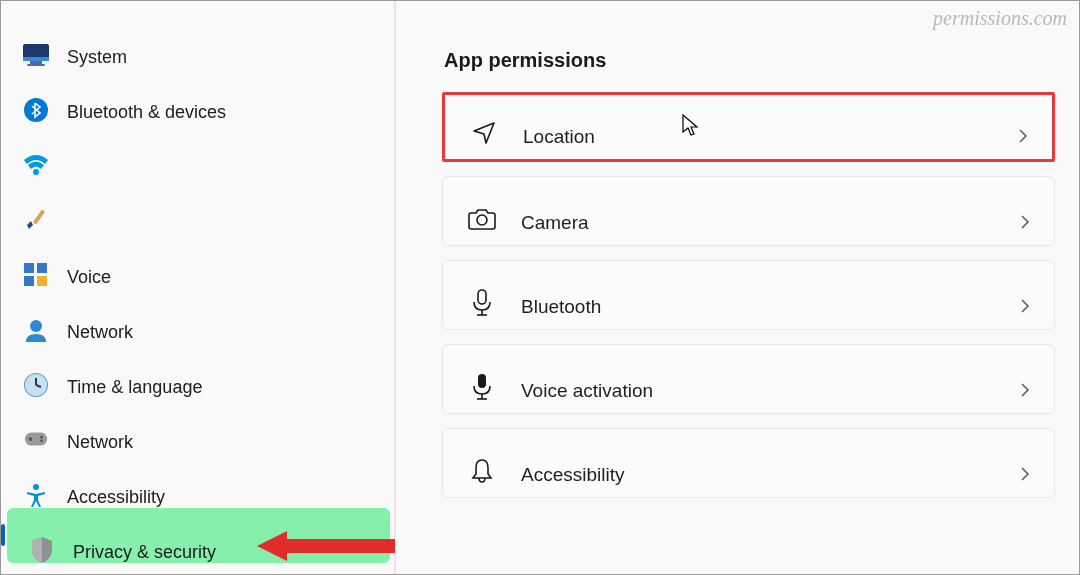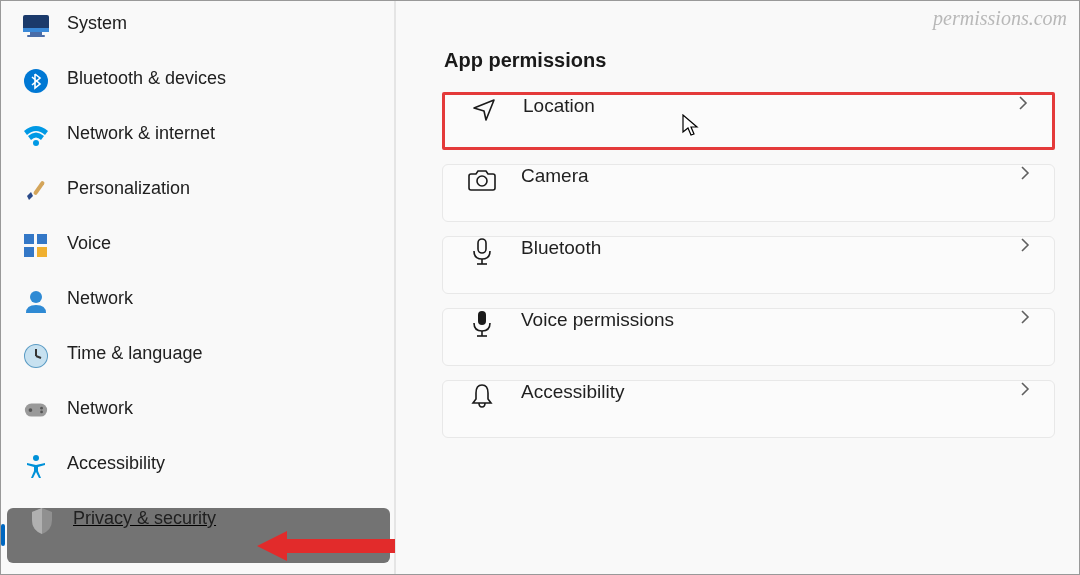--- a/index.html
+++ b/index.html
@@ -19,31 +19,30 @@
       background: #f9f9f9;
     }
     .sidebar {
       width: 395px;
       padding: 12px 0 0 0;
       background: #f9f9f9;
       position: relative;
     }
     .sidebar-item {
       display: flex;
-      align-items: flex-start;
+      align-items: flex-end;
       height: 55px;
       padding: 0 0 0 22px;
       cursor: pointer;
       border-radius: 6px;
       position: relative;
     }
     .sidebar-item.selected {
-      background: #737373;
+      background: #86efac;
       margin: 0 6px 0 6px;
-      text-decoration: underline;
     }
     .sidebar-item.selected::before {
       content: "";
       position: absolute;
       left: -6px;
       top: 16px;
       width: 4px;
       height: 22px;
       background: #0067c0;
       border-radius: 3px;
@@ -77,27 +76,27 @@
       margin-top: 36px;
     }
     .section-title {
       font-size: 20px;
       font-weight: 600;
       color: #1a1a1a;
       margin: 8px 0 20px 2px;
     }
     .perm-item {
       display: flex;
-      align-items: flex-start;
-      height: 58px;
+      align-items: flex-end;
+      height: 70px;
       background: #fbfbfb;
       border: 1px solid #e8e8e8;
       border-radius: 6px;
       margin-bottom: 14px;
-      padding: 0 24px;
+      padding: 11px 24px;
       cursor: pointer;
     }
     .perm-item.highlighted {
       border: 3px solid #e43a3a;
       border-radius: 2px;
     }
     .perm-icon {
       width: 30px;
       height: 30px;
       margin-right: 24px;
@@ -165,31 +164,29 @@
     </div>
 
     <div class="sidebar-item">
       <span class="sidebar-icon">
         <svg width="26" height="22" viewBox="0 0 26 22">
           <path d="M1 6 Q13 -4 25 6 L22 10 Q13 2 4 10 Z" fill="#0099e5"></path>
           <path d="M5 11 Q13 4 21 11 L18 15 Q13 10 8 15 Z" fill="#0099e5"></path>
           <circle cx="13" cy="18" r="3" fill="#0099e5"></circle>
         </svg>
       </span>
-      <span class="sidebar-label">Network &amp; internet</span>
     </div>
 
     <div class="sidebar-item">
       <span class="sidebar-icon">
         <svg width="26" height="26" viewBox="0 0 26 26">
           <rect x="14" y="2" width="4" height="16" rx="2" fill="#d4a55a" transform="rotate(35 16 10)"></rect>
           <path d="M4 18 L8 14 L10 18 L6 22 Z" fill="#2a4a8a"></path>
         </svg>
       </span>
-      <span class="sidebar-label">Personalization</span>
     </div>
 
     <div class="sidebar-item">
       <span class="sidebar-icon">
         <svg width="24" height="24" viewBox="0 0 24 24">
           <rect x="0" y="0" width="10" height="10" fill="#3478c7"></rect>
           <rect x="13" y="0" width="10" height="10" fill="#3478c7"></rect>
           <rect x="0" y="13" width="10" height="10" fill="#3478c7"></rect>
           <rect x="13" y="13" width="10" height="10" fill="#f0b030"></rect>
         </svg>
@@ -305,21 +302,21 @@
 
     <div class="perm-item">
       <span class="perm-icon">
         <svg width="22" height="28" viewBox="0 0 22 28">
           <rect x="7" y="1" width="8" height="14" rx="4" fill="#1a1a1a"></rect>
           <path d="M3 13 Q3 21 11 21 Q19 21 19 13" fill="none" stroke="#1a1a1a" stroke-width="1.6"></path>
           <line x1="11" y1="21" x2="11" y2="26" stroke="#1a1a1a" stroke-width="1.6"></line>
           <line x1="6" y1="26" x2="16" y2="26" stroke="#1a1a1a" stroke-width="1.6"></line>
         </svg>
       </span>
-      <span class="perm-label">Voice permissions</span>
+      <span class="perm-label">Voice activation</span>
       <span class="chevron">
         <svg width="10" height="16" viewBox="0 0 10 16">
             <path d="M2 2 L8 8 L2 14" fill="none" stroke="currentColor" stroke-width="1.6"></path>
           </svg>
       </span>
     </div>
 
     <div class="perm-item">
       <span class="perm-icon">
         <svg width="24" height="26" viewBox="0 0 24 26">

